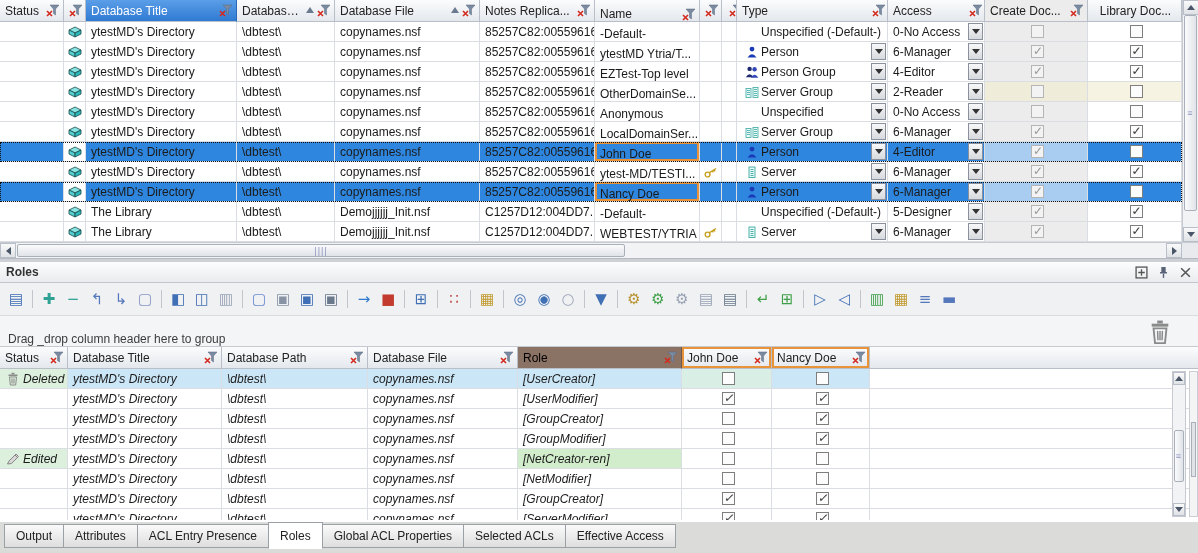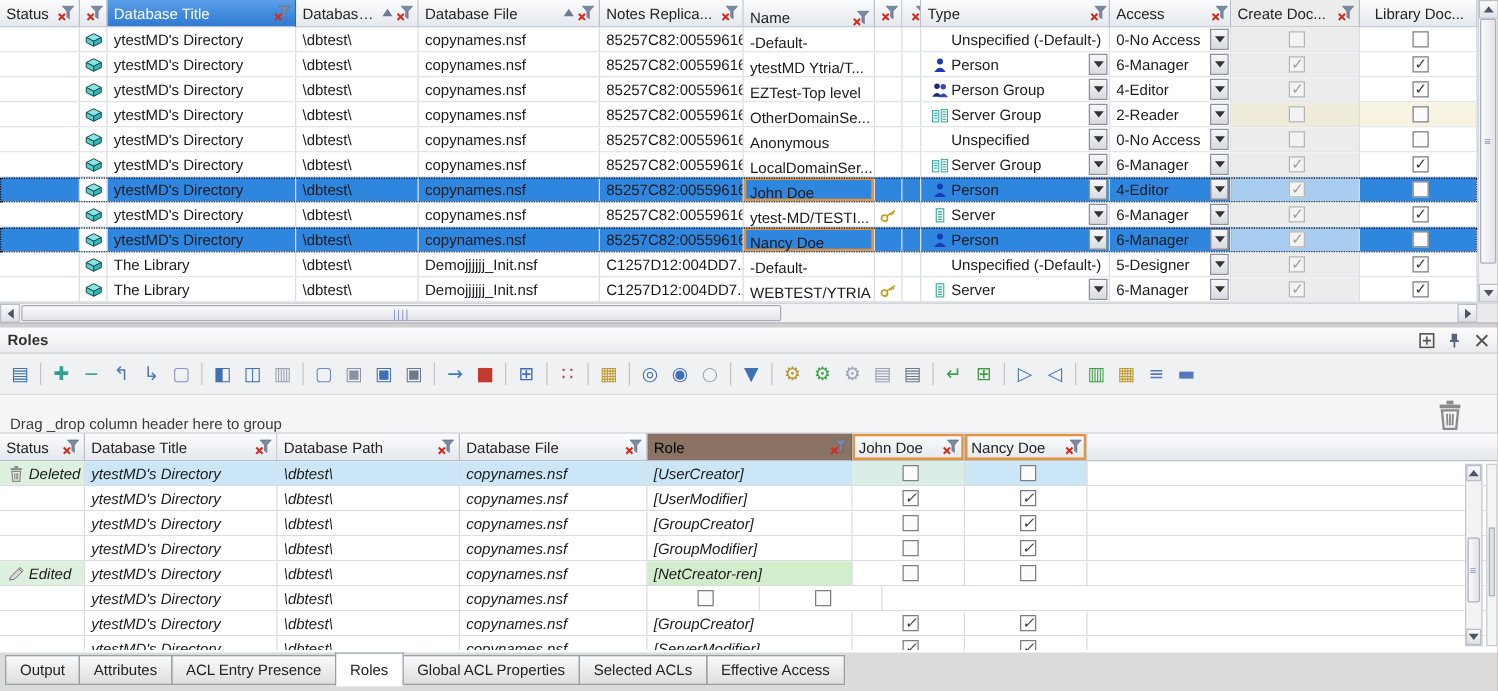--- a/index.html
+++ b/index.html
@@ -1,19 +1,19 @@
 <!DOCTYPE html>
 <html><head>
 <meta charset="utf-8">
 <style>
   html,body{margin:0;padding:0;}
   body{width:1198px;height:553px;overflow:hidden;background:#fff;
        font-family:"Liberation Sans",sans-serif;font-size:12px;color:#1a1a1a;
        -webkit-font-smoothing:antialiased;}
-  .app{position:relative;width:1198px;height:416px;background:#ef4444;}
+  .app{position:relative;width:1198px;height:416px;background:#22c55e;}
 
   
   .topgrid{position:absolute;left:0;top:0;width:1198px;height:258px;background:#fff;}
   .tg-inner{position:absolute;left:0;top:0;width:1182px;height:242px;overflow:hidden;}
   .hrow{display:flex;height:22px;}
   .h{box-sizing:border-box;height:22px;display:flex;align-items:center;padding:0 3px 0 5px;
      background:linear-gradient(#fbfcfd,#e4e8ed);border-right:1px solid #b9bfc9;border-bottom:1px solid #b9bfc9;
      color:#222;white-space:nowrap;overflow:hidden;cursor:default;}
   .h .hlbl{flex:0 1 auto;overflow:hidden;text-overflow:ellipsis;}
   .h .sp{flex:1;}
@@ -968,20 +968,21 @@
           </div>
 
           <div class="brow">
             <div class="cell b-status">
               <span class="sticon"></span>
               <span></span>
             </div>
             <div class="cell b-title">ytestMD's Directory</div>
             <div class="cell b-path">\dbtest\</div>
             <div class="cell b-file">copynames.nsf</div>
+            <div class="cell b-role">[NetModifier]</div>
             <div class="cell b-john">
               <span class="cb"></span>
             </div>
             <div class="cell b-nancy">
               <span class="cb"></span>
             </div>
           </div>
 
           <div class="brow">
             <div class="cell b-status">

